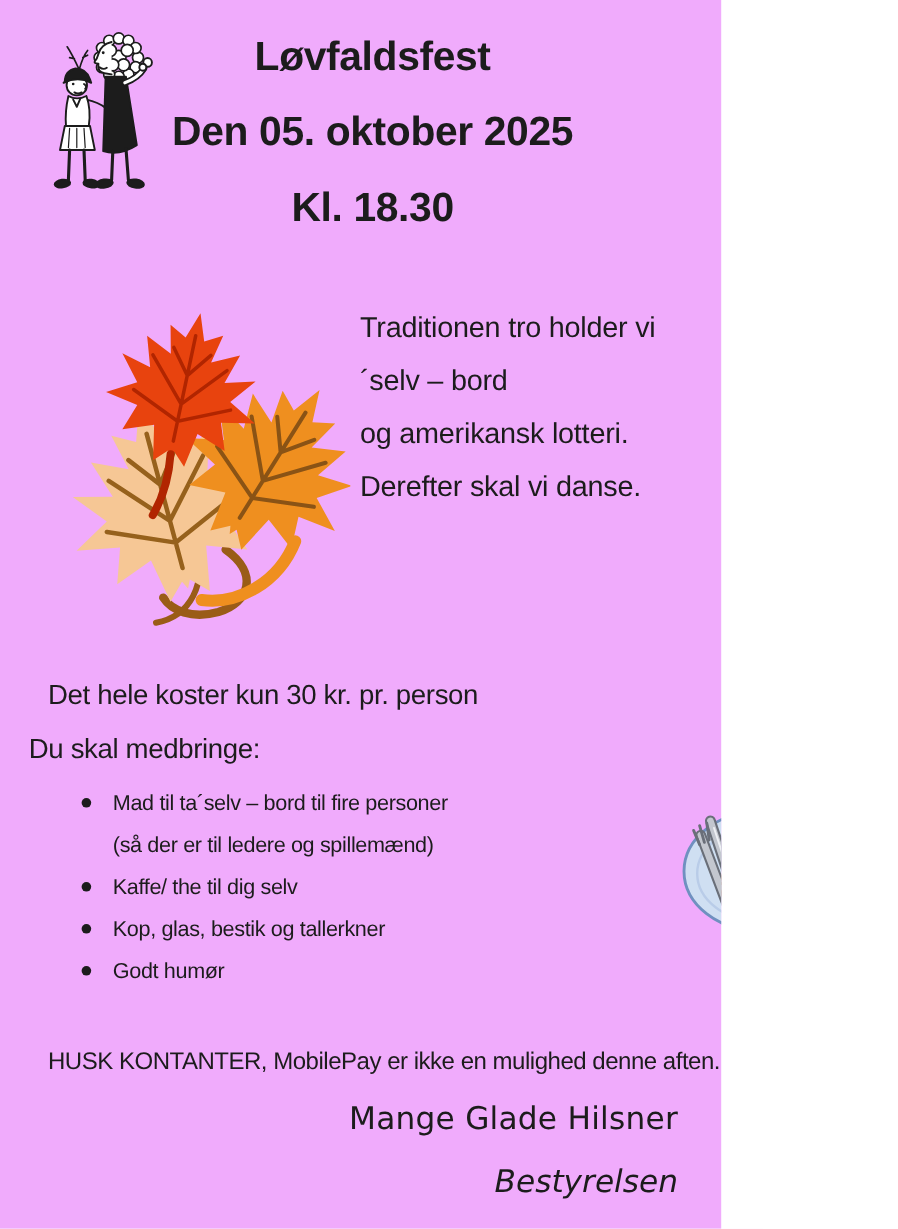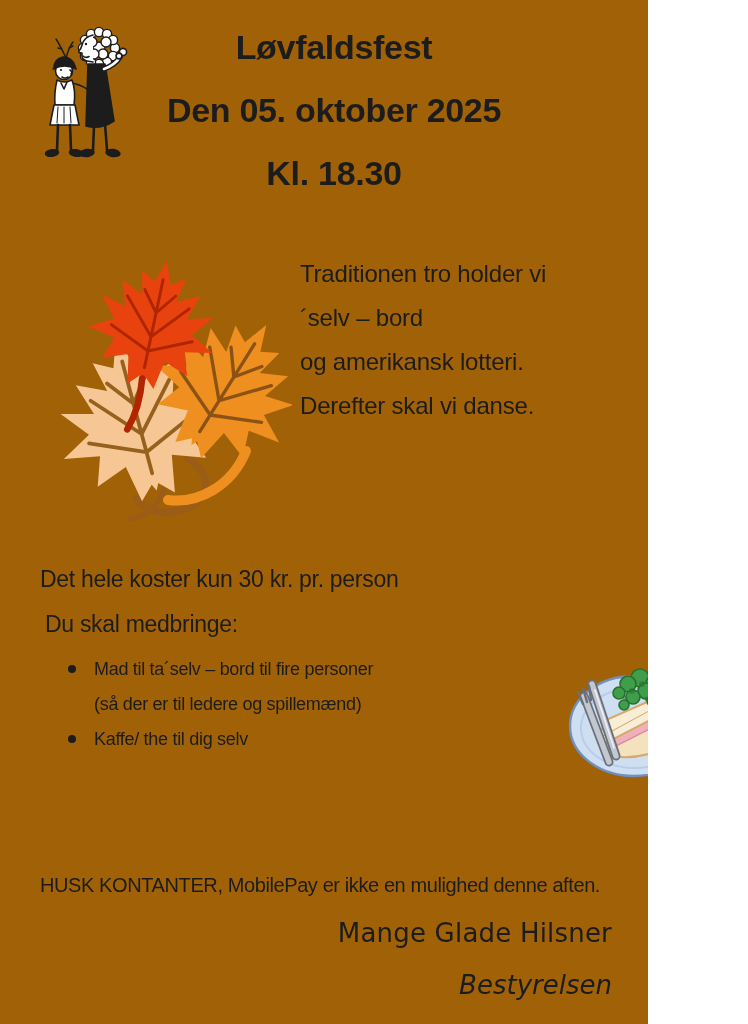--- a/index.html
+++ b/index.html
@@ -1,19 +1,19 @@
 <!DOCTYPE html>
 <html style="--ink: #1c1c1c; --leaf_red: #e8430e; --leaf_red_vein: #b12500; --leaf_orange: #ef8f1f; --leaf_orange_vein: #8a5315; --leaf_peach: #f6c795; --leaf_peach_vein: #96611c; --stem_brown: #9a5c17; --plate_blue: #cfdff2; --plate_rim: #7090c0; --bread_cream: #f3e2bd; --bread_light: #f8eed6; --bread_crust: #d9a86c; --ham_pink: #efb0bc; --parsley_green: #3f9e49; --parsley_dark: #28702f; --cutlery_gray: #c3c7cf; --cutlery_edge: #6a6f79;"><head>
 <meta charset="utf-8">
 <style>
   html,body { margin:0; padding:0; background:#ffffff; }
   .page {
     position:relative;
-    width:648px; height:1024px;
-    background:#a16207;
+    width:601px; height:1024px;
+    background:#f0abfc;
     overflow:hidden;
     font-family:"Liberation Sans", sans-serif;
     color:#1c1c1c;
   }
   
   .title-block {
     position:absolute; left:30px; right:10px; top:28px;
     text-align:center;
   }
   .title-line {
@@ -25,21 +25,21 @@
   .leaves-art  { position:absolute; left:40px; top:246px; width:252px; height:288px; }
   .plate-art   { position:absolute; left:562px; top:650px; width:142px; height:134px; }
   
   .intro {
     position:absolute; left:300px; top:252px;
     font-size:24px; letter-spacing:-0.2px;
   }
   .intro-line { display:block; line-height:44px; white-space:nowrap; }
   
   .price-line   { position:absolute; left:40px; top:566px; font-size:23px; letter-spacing:-0.3px; }
-  .bring-line   { position:absolute; left:45px; top:611px; font-size:23px; letter-spacing:-0.3px; }
+  .bring-line   { position:absolute; left:24px; top:611px; font-size:23px; letter-spacing:-0.3px; }
   .bullet-list  { position:absolute; left:64px; top:652px; margin:0; padding:0; list-style:none; }
   .bullet-item  { position:relative; padding-left:30px; font-size:18px; letter-spacing:-0.3px; }
   .bullet-item .b-line { display:block; line-height:35px; white-space:nowrap; }
   .bullet-dot {
     position:absolute; left:4px; top:13px;
     width:8px; height:8px; border-radius:50%; background:#1c1c1c;
   }
   .reminder-line { position:absolute; left:40px; top:874px; font-size:20px; letter-spacing:-0.4px; white-space:nowrap; }
   
   .sig-greeting {
@@ -207,20 +207,28 @@
   <ul class="bullet-list">
     <li class="bullet-item">
       <span class="bullet-dot"></span>
       <span class="b-line">Mad til ta´selv – bord til fire personer</span>
       <span class="b-line">(så der er til ledere og spillemænd)</span>
     </li>
     <li class="bullet-item">
       <span class="bullet-dot"></span>
       <span class="b-line">Kaffe/ the til dig selv</span>
     </li>
+    <li class="bullet-item">
+      <span class="bullet-dot"></span>
+      <span class="b-line">Kop, glas, bestik og tallerkner</span>
+    </li>
+    <li class="bullet-item">
+      <span class="bullet-dot"></span>
+      <span class="b-line">Godt humør</span>
+    </li>
   </ul>
 
   <div class="reminder-line">HUSK KONTANTER, MobilePay er ikke en mulighed denne aften.</div>
 
   <div class="sig-greeting">Mange Glade Hilsner</div>
   <div class="sig-signoff">Bestyrelsen</div>
 
 </div>
 
 </body></html>

